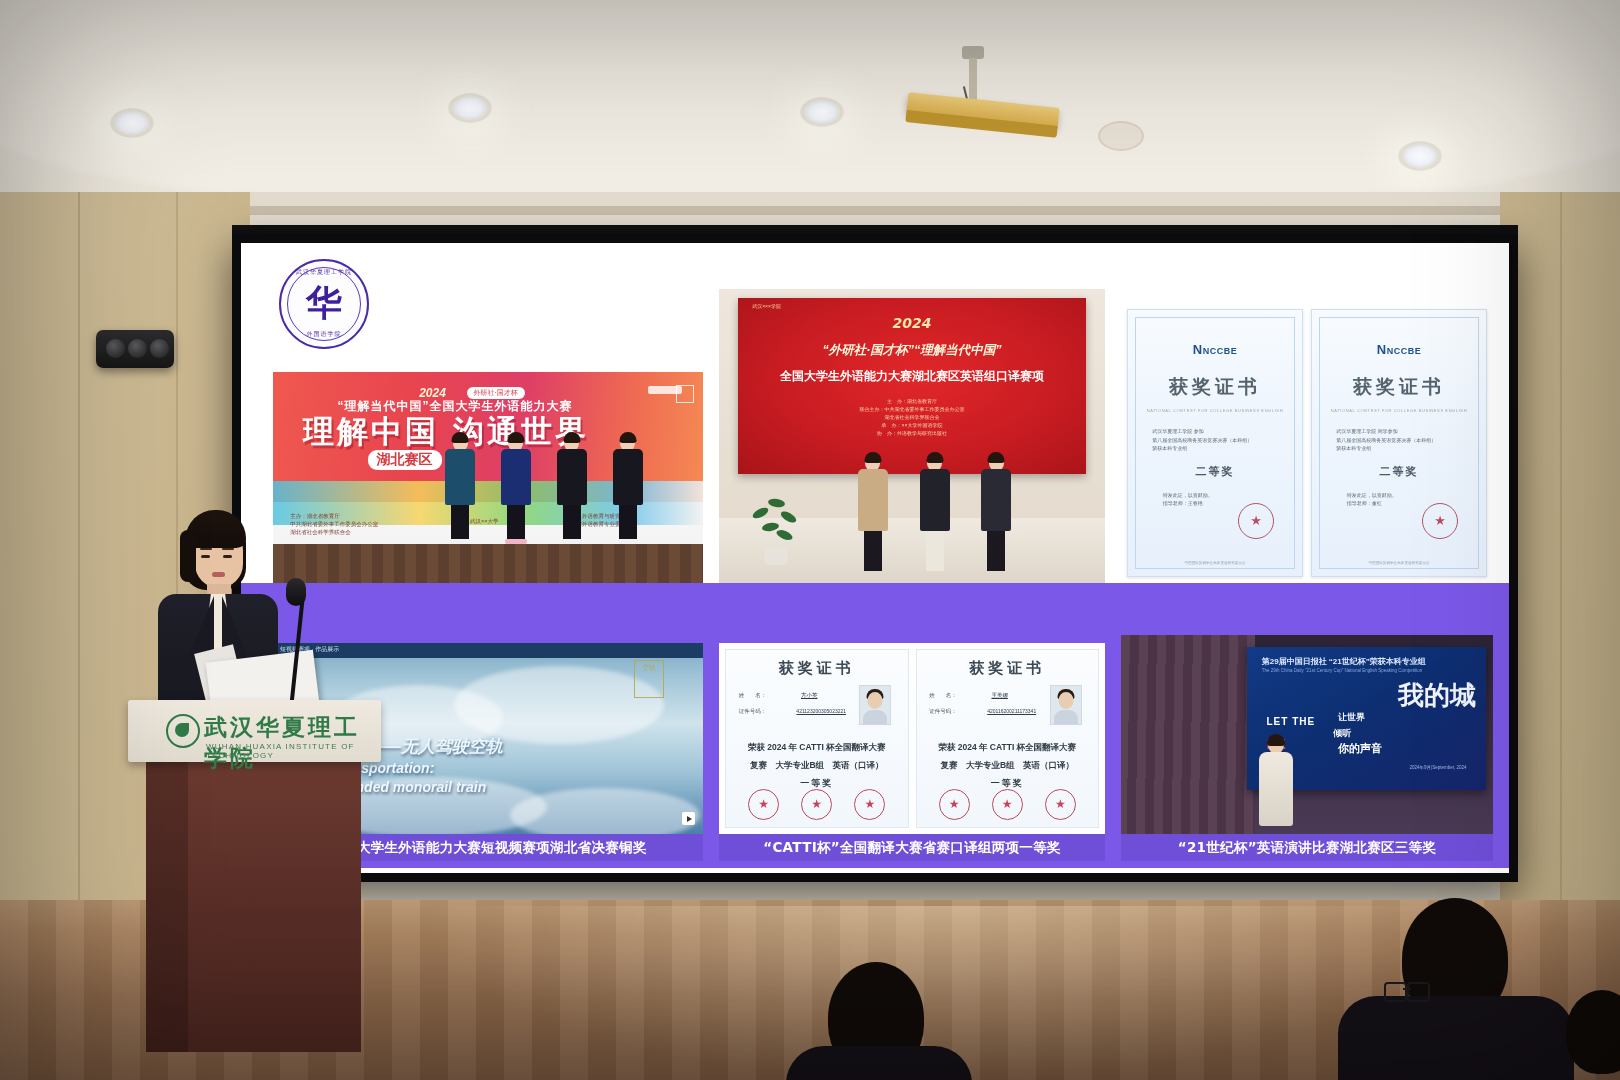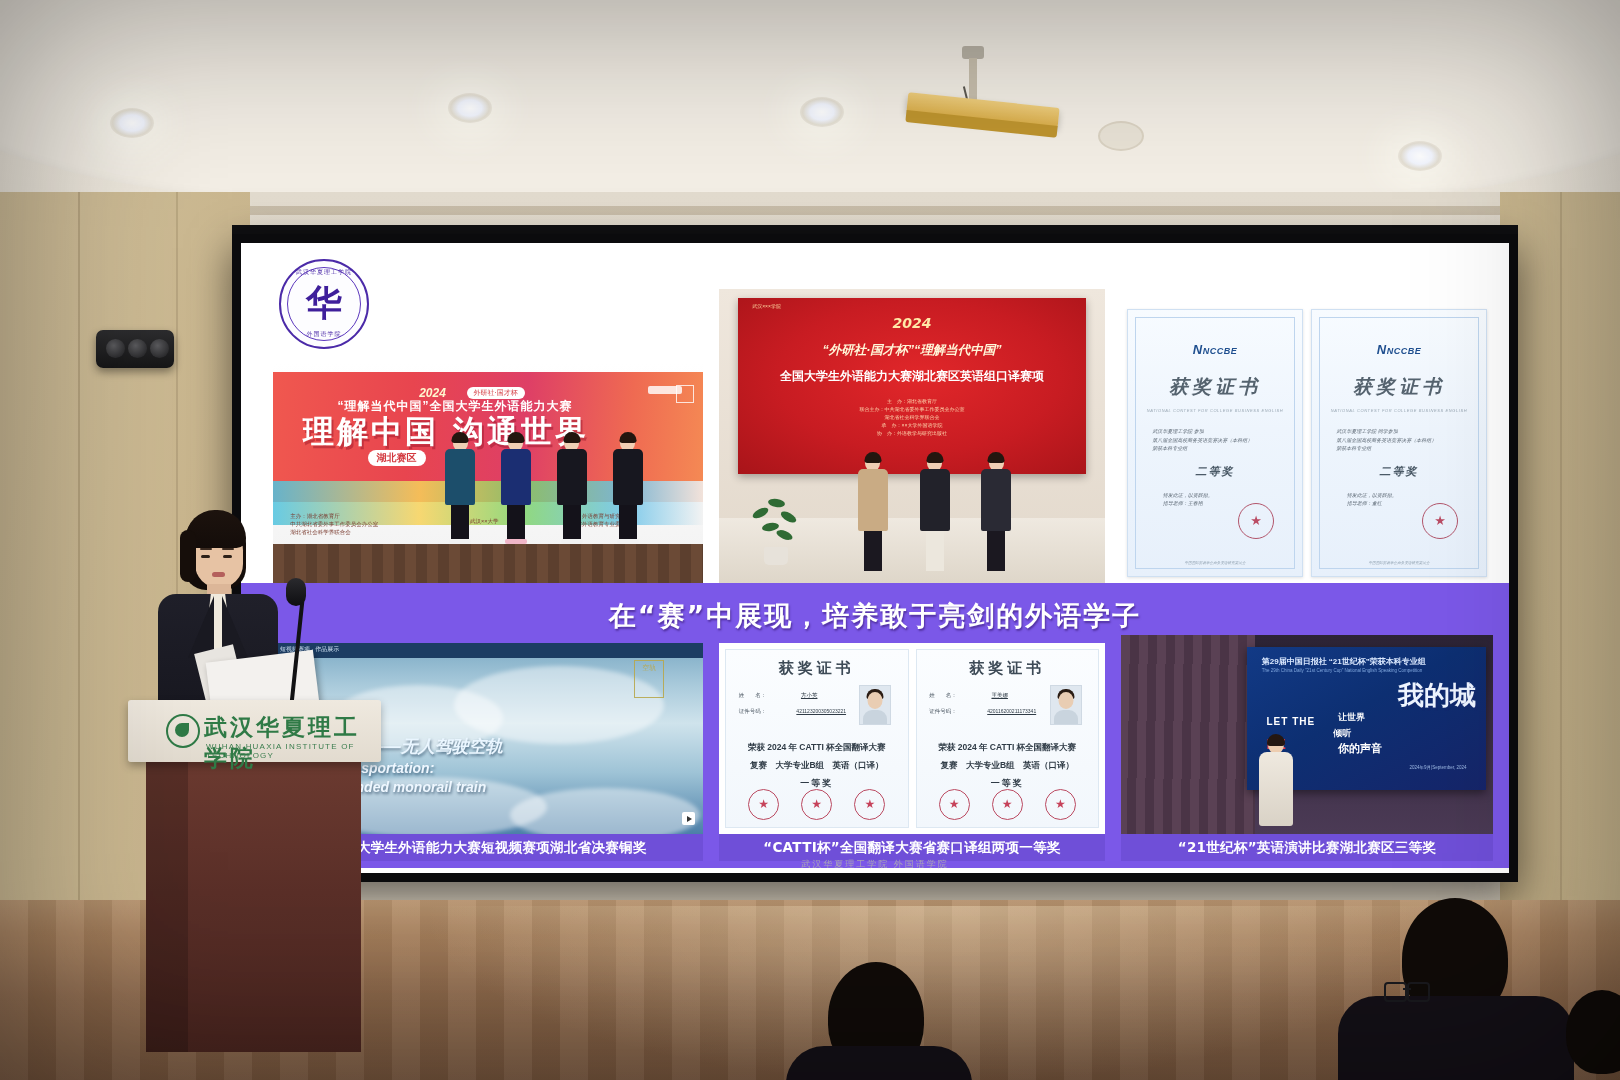--- a/index.html
+++ b/index.html
@@ -66,21 +66,21 @@
   .ph1{position:absolute;inset:0;background:linear-gradient(180deg,#ffffff 0%,#ffffff 5%,#f2f2f2 100%);}
   .ph1 .banner{position:absolute;left:0;right:0;top:9%;height:56%;
     background:linear-gradient(95deg,#f0584f 0%,#e8454f 32%,#de3f66 58%,#ef6a52 82%,#f58a54 100%);}
   .ph1 .banner:after{content:"";position:absolute;left:0;right:0;bottom:-18%;height:34%;
     background:linear-gradient(90deg,#4fc3e0,#f7d25a 34%,#7fd36a 58%,#69c2e8 82%,#f2f2f2);opacity:.85;}
   .ph1 .y2024{position:absolute;left:34%;top:11%;color:#fff7cf;font-size:12px;font-weight:bold;font-style:italic;}
   .ph1 .tagpill{position:absolute;left:45%;top:12%;padding:1px 7px;border-radius:8px;background:#fff;color:#d3393f;font-size:7px;}
   .ph1 .l1{position:absolute;left:15%;top:20%;color:#fff;font-size:12px;font-weight:bold;letter-spacing:1px;}
   .ph1 .l2{position:absolute;left:7%;top:30%;color:#fff;font-size:31px;font-weight:bold;letter-spacing:3px;
     text-shadow:2px 3px 0 rgba(150,20,40,.45);font-family:"DejaVu Sans",sans-serif;}
-  .ph1 .loc{position:absolute;left:22%;top:60%;padding:1px 9px;border-radius:9px;background:#fff;color:#d3393f;font-size:10px;font-weight:bold;}
+  .ph1 .loc{position:absolute;left:22%;top:60%;padding:1px 9px;border-radius:9px;background:#fff;color:#d3393f;font-size:14px;font-weight:bold;}
   .ph1 .fine{position:absolute;color:#7a3b2f;font-size:5.5px;line-height:1.45;}
   .ph1 .deck{position:absolute;left:0;right:0;bottom:0;height:17%;
     background:repeating-linear-gradient(90deg,#6b4a36 0 11px,#5c3f2e 11px 22px);}
   .ph1 .logo-r{position:absolute;right:5%;top:11%;width:34px;height:8px;border-radius:2px;background:rgba(255,255,255,.82);}
   .ph1 .logo-box{position:absolute;right:2%;top:10%;width:16px;height:16px;border:1px solid rgba(255,255,255,.8);}
   .person{position:absolute;bottom:17%;}
   .person .head{width:15px;height:17px;border-radius:50% 50% 45% 45%;background:#f0cfb4;margin:0 auto;}
   .person .hair{position:absolute;left:50%;transform:translateX(-50%);top:-2px;width:17px;height:11px;
     border-radius:9px 9px 3px 3px;background:#23160f;}
   .person .body{width:30px;border-radius:5px 5px 2px 2px;margin-top:-2px;}
@@ -375,21 +375,21 @@
             <div class="person" style="left:68%;bottom:4%;">
               <div class="hair"></div>
                 <div class="head"></div>
               <div class="body" style="height:62px;background:#2a2a34;"></div>
               <div class="legs" style="height:40px;background:#1b1820;"></div>
             </div>
           </div>
         </div>
       </div>
 
-      <div class="card" style="position:absolute;left:880px;top:60px;width:372px;height:280px;background:#f97316;font-style:italic;">
+      <div class="card" style="position:absolute;left:880px;top:60px;width:372px;height:280px;background:#f97316;">
         <div class="pic">
           <div class="certpair">
             <div class="cert">
               <div class="inner"></div>
               <div class="brand"><span class="n">N</span><span>NCCBE</span></div>
               <div class="title">获奖证书</div>
               <div class="en">NATIONAL CONTEST FOR COLLEGE BUSINESS ENGLISH</div>
               <div class="b1" style="white-space:pre-line;">武汉华夏理工学院 参加
 第八届全国高校商务英语竞赛决赛（本科组）
 荣获本科专业组</div>
@@ -411,21 +411,20 @@
               <div class="b2" style="white-space:pre-line;">特发此证，以资鼓励。
 指导老师：董红</div>
               <div class="seal"></div>
               <div class="foot">中国国际贸易学会商务英语研究委员会</div>
             </div>
           </div>
         </div>
       </div>
 
       <div class="band" style="top:340px;height:285px;"></div>
-      <div class="band-title" style="top:355px;">在“赛”中展现，培养敢于亮剑的外语学子</div>
 
       <div class="card" style="position:absolute;left:32px;top:400px;width:430px;height:218px;">
         <div class="pic">
           <div class="ph3">
             <div class="topbar">
                 <span>短视频赛项 · 作品展示</span>
               </div>
             <div class="cloud" style="left:14%;top:22%;width:170px;height:66px;"></div>
             <div class="cloud" style="left:42%;top:12%;width:210px;height:78px;"></div>
             <div class="cloud" style="left:8%;top:70%;width:240px;height:60px;"></div>
@@ -503,21 +502,20 @@
             <div class="spkr">
               <div class="hr"></div>
                 <div class="hd"></div>
                 <div class="dr"></div>
             </div>
           </div>
         </div>
         <div class="cap">“21世纪杯”英语演讲比赛湖北赛区三等奖</div>
       </div>
 
-      <div class="slide-foot">武汉华夏理工学院  外国语学院</div>
     </div>
   </div>
 
   <div class="floor"></div>
   <div class="floor-shine"></div>
   <div class="floor-glow"></div>
 
   <div class="presenter">
     <div class="p-hair-back"></div>
     <div class="p-face"></div>

